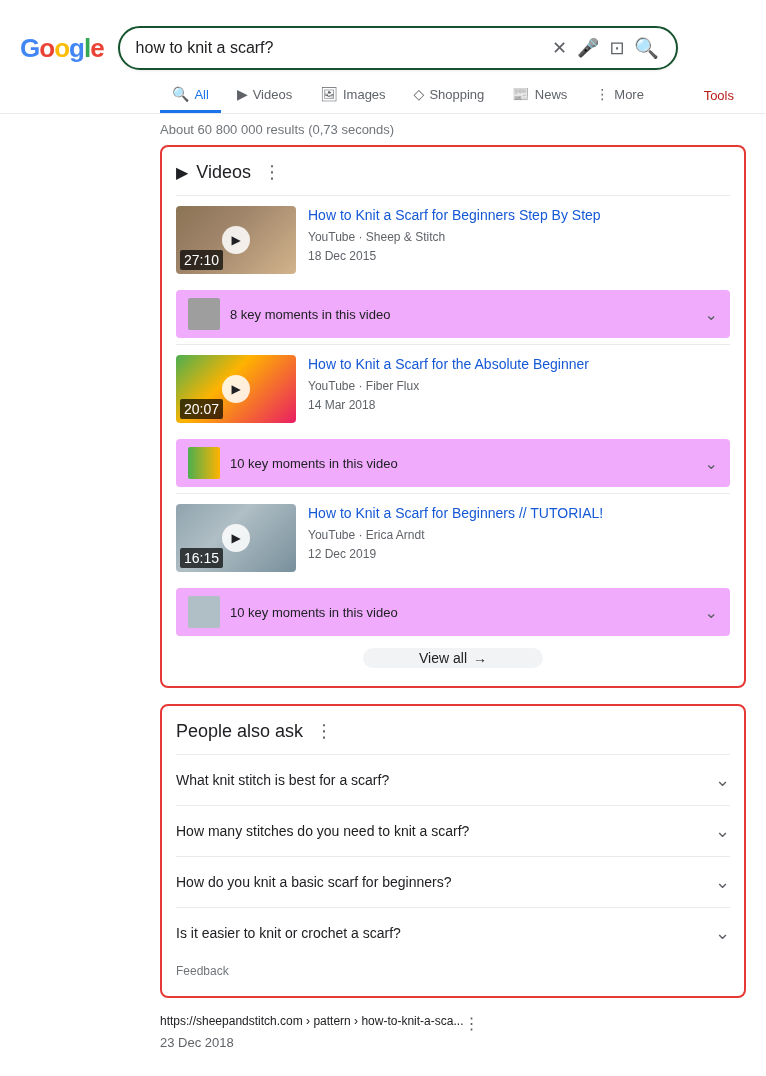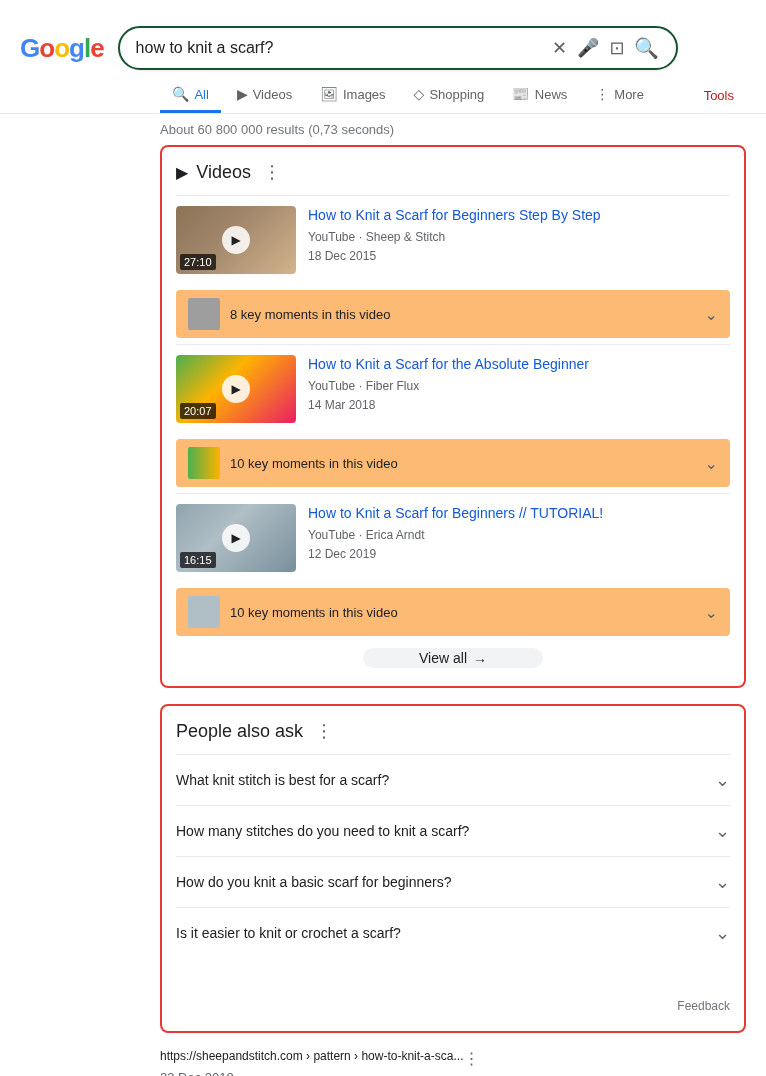--- a/index.html
+++ b/index.html
@@ -162,21 +162,21 @@
       display: flex;
       align-items: flex-end;
       justify-content: flex-start;
     }
     .video-thumb-1 { background: linear-gradient(135deg, #8B7355 0%, #A0856A 40%, #D2B48C 100%); }
     .video-thumb-2 { background: linear-gradient(135deg, #4CAF50 0%, #FFB300 40%, #E91E63 100%); }
     .video-thumb-3 { background: linear-gradient(135deg, #90A4AE 0%, #B0BEC5 40%, #78909C 100%); }
     .video-duration {
       background: rgba(0,0,0,0.7);
       color: #fff;
-      font-size: 11px;
+      font-size: 14px;
       padding: 2px 4px;
       border-radius: 2px;
       position: absolute;
       bottom: 4px;
       left: 4px;
     }
     .play-btn {
       position: absolute;
       top: 50%;
       left: 50%;
@@ -204,21 +204,21 @@
       cursor: pointer;
     }
     .video-meta {
       font-size: 12px;
       color: #5f6368;
       line-height: 1.6;
     }
 
     
     .key-moments-bar {
-      background: #fdba74;
+      background: #f0abfc;
       border-radius: 4px;
       padding: 8px 12px;
       display: flex;
       align-items: center;
       gap: 10px;
       margin: 6px 0 6px 0;
       cursor: pointer;
     }
     .key-moments-thumb {
       width: 32px;
@@ -280,25 +280,24 @@
     }
     .paa-question {
       font-size: 14px;
       color: #202124;
     }
     .paa-chevron {
       color: #5f6368;
       font-size: 18px;
     }
     .feedback-row {
-      text-align: right;
+      text-align: left;
       padding: 6px 0 4px 0;
       font-size: 12px;
       color: #70757a;
-      margin-top: 35px;
     }
 
     
     .organic-result {
       margin-bottom: 20px;
     }
     .result-url-row {
       display: flex;
       margin-bottom: 2px;
     }

